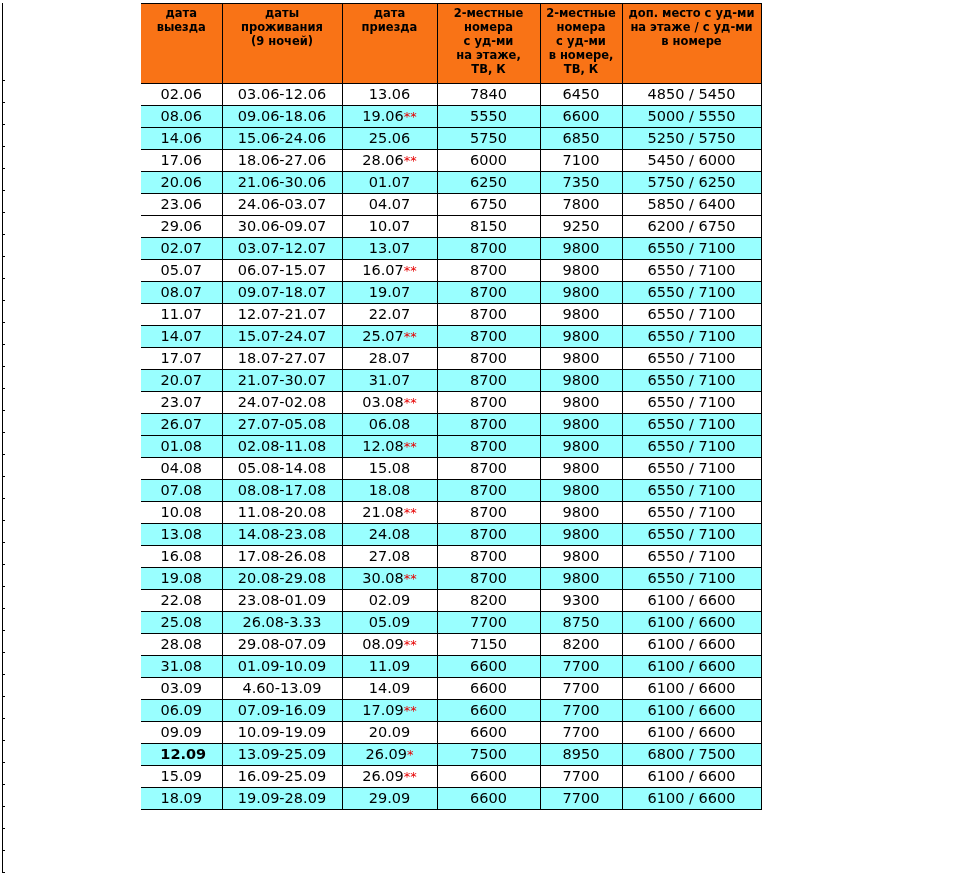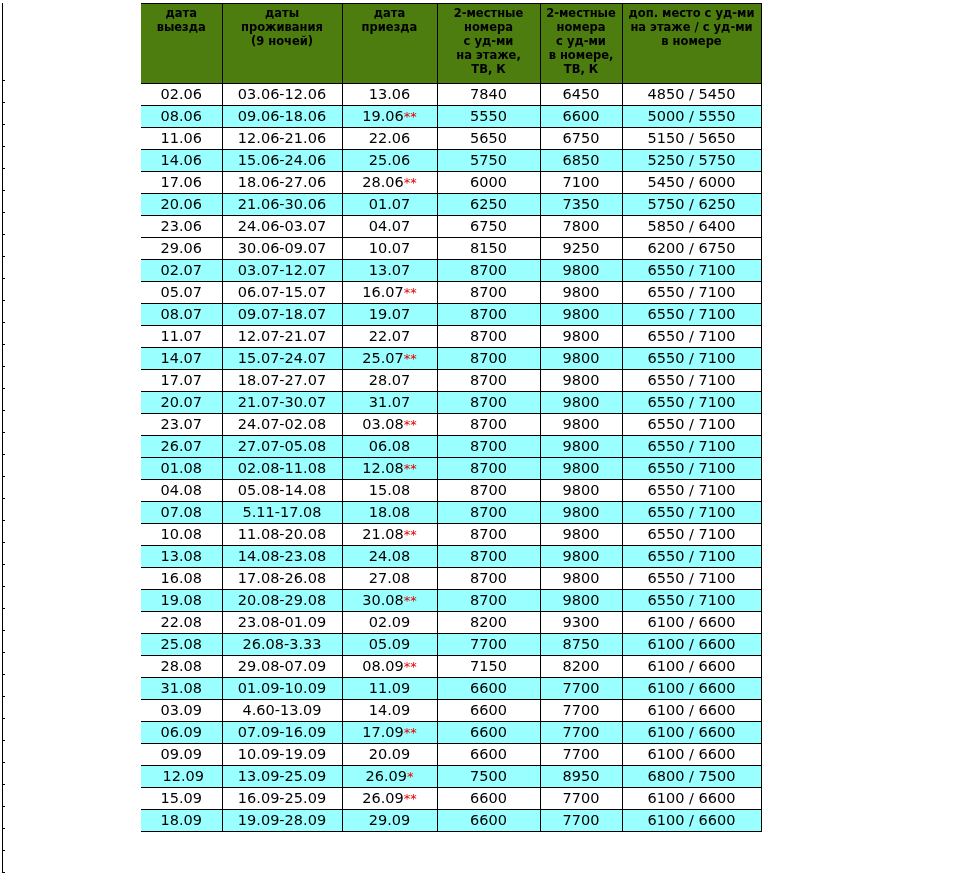--- a/index.html
+++ b/index.html
@@ -4,26 +4,26 @@
   <style>
     html, body { margin: 0; padding: 0; background: #ffffff; }
     body { width: 960px; height: 873px; position: relative; overflow: hidden;
       font-family: "DejaVu Sans", sans-serif; }
     .left-rule { position: absolute; left: 2px; top: 3px; width: 1px; height: 870px; background: #000; }
     .left-tick { position: absolute; left: 2px; width: 3px; height: 1px; background: #000; }
     table.rates { position: absolute; left: 141px; top: 3px; border-collapse: collapse;
       table-layout: fixed; width: 620px; }
     table.rates th, table.rates td { border: 1px solid #000; padding: 0; text-align: center;
       color: #000; overflow: hidden; white-space: nowrap; }
-    table.rates th { background: #4d7c0f; font-weight: bold; font-size: 11.5px;
+    table.rates th { background: #f97316; font-weight: bold; font-size: 11.5px;
       line-height: 14px; height: 77px; vertical-align: top; padding-top: 2px; white-space: normal; }
     table.rates td { height: 21px; font-size: 14.5px; line-height: 21px; }
     table.rates tr.alt td { background: #99ffff; }
     table.rates tr td:first-child, table.rates tr th:first-child { border-left: none; }
-    td.left-align { text-align: center; padding-left: 4px !important; }
+    td.left-align { text-align: center; padding-left: 4px !important; font-weight: bold; }
     .mark { color: #e60000; font-size: 13px; }
     col.c1 { width: 81px; } col.c2 { width: 120px; } col.c3 { width: 95px; }
     col.c4 { width: 103px; } col.c5 { width: 82px; } col.c6 { width: 139px; }
   </style>
 </head>
 <body>
 
 <div class="left-rule"></div>
 
 <table class="rates">
@@ -81,28 +81,20 @@
         <td><span>4850 / 5450</span></td>
       </tr>
       <tr class="alt">
         <td><span>08.06</span></td>
         <td><span>09.06-18.06</span></td>
         <td><span>19.06</span><span class="mark">**</span></td>
         <td><span>5550</span></td>
         <td><span>6600</span></td>
         <td><span>5000 / 5550</span></td>
       </tr>
-      <tr>
-        <td><span>11.06</span></td>
-        <td><span>12.06-21.06</span></td>
-        <td><span>22.06</span></td>
-        <td><span>5650</span></td>
-        <td><span>6750</span></td>
-        <td><span>5150 / 5650</span></td>
-      </tr>
       <tr class="alt">
         <td><span>14.06</span></td>
         <td><span>15.06-24.06</span></td>
         <td><span>25.06</span></td>
         <td><span>5750</span></td>
         <td><span>6850</span></td>
         <td><span>5250 / 5750</span></td>
       </tr>
       <tr>
         <td><span>17.06</span></td>
@@ -219,21 +211,21 @@
       <tr>
         <td><span>04.08</span></td>
         <td><span>05.08-14.08</span></td>
         <td><span>15.08</span></td>
         <td><span>8700</span></td>
         <td><span>9800</span></td>
         <td><span>6550 / 7100</span></td>
       </tr>
       <tr class="alt">
         <td><span>07.08</span></td>
-        <td><span>5.11-17.08</span></td>
+        <td><span>08.08-17.08</span></td>
         <td><span>18.08</span></td>
         <td><span>8700</span></td>
         <td><span>9800</span></td>
         <td><span>6550 / 7100</span></td>
       </tr>
       <tr>
         <td><span>10.08</span></td>
         <td><span>11.08-20.08</span></td>
         <td><span>21.08</span><span class="mark">**</span></td>
         <td><span>8700</span></td>

